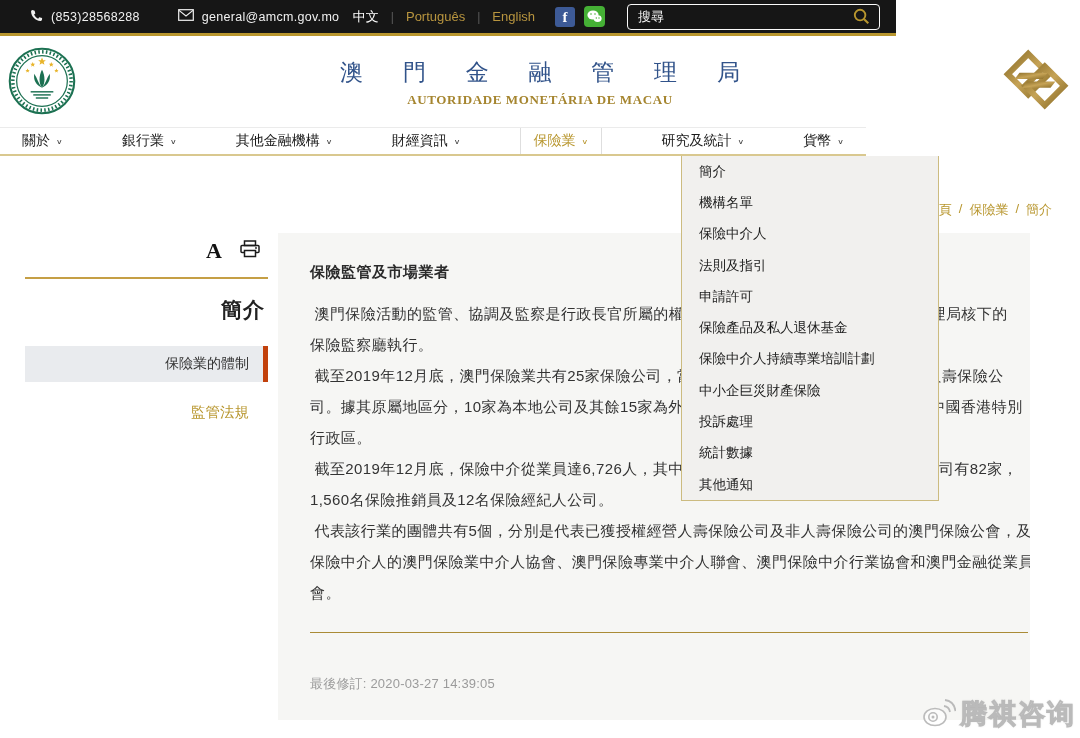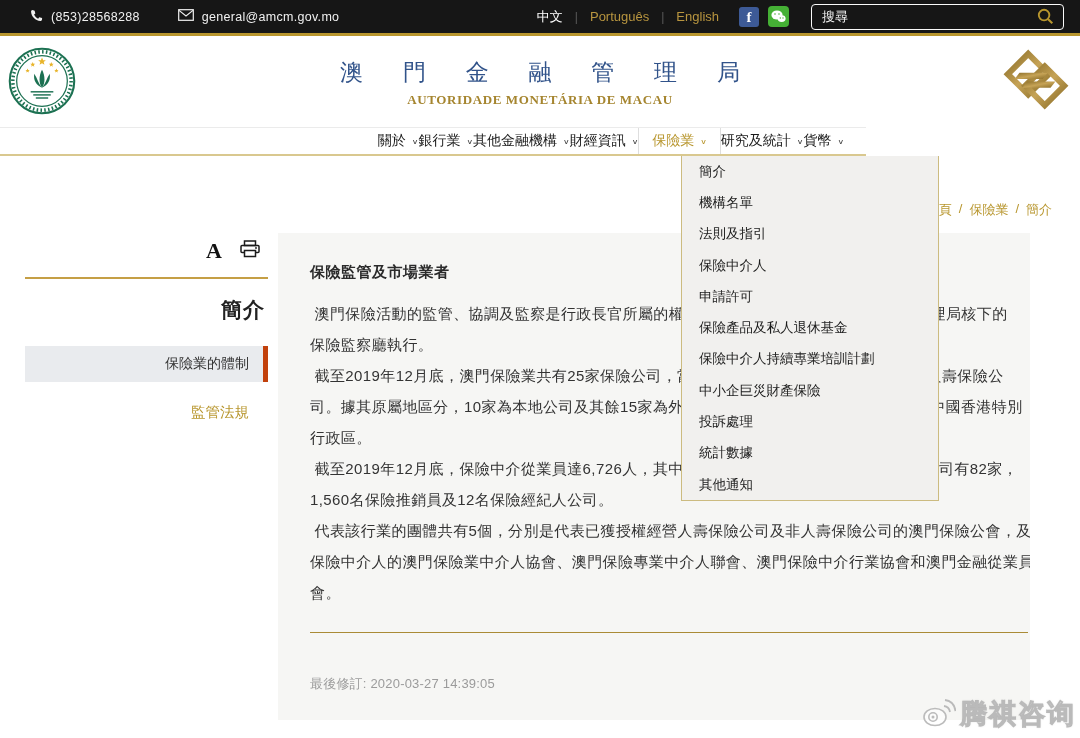--- a/index.html
+++ b/index.html
@@ -3,21 +3,21 @@
 <meta charset="utf-8">
 <style>
   * { margin:0; padding:0; box-sizing:border-box; }
   html,body { background:#ffffff; }
   .page {
     position:relative; width:1080px; height:738px; overflow:hidden;
     background:#ffffff; font-family:"Liberation Sans","DejaVu Sans",sans-serif;
   }
   
   .topbar {
-    position:absolute; left:0; top:0; width:1080px; height:36px;
+    position:absolute; left:0; top:0; width:896px; height:36px;
     background:#161616; border-bottom:3px solid #b8962e;
     display:flex; align-items:center; color:#f0f0f0;
   }
   .topbar-left { display:flex; align-items:center; gap:38px; margin-left:30px; }
   .tb-item { display:flex; align-items:center; gap:8px; font-size:12.5px; letter-spacing:.3px; }
   .topbar-right { margin-left:auto; display:flex; align-items:center; margin-right:16px; }
   .lang { font-size:13px; cursor:pointer; }
   .lang.current { color:#ffffff; }
   .lang.other { color:#b8953f; }
   .lang-sep { color:#5a5a5a; margin:0 12px; font-size:12px; }
@@ -37,21 +37,21 @@
   .emblem { position:absolute; left:8px; top:8px; cursor:pointer; }
   .title-block { position:absolute; left:0; right:0; top:18px; text-align:center; }
   .title-zh { font-family:Liberation Mono, monospace; font-size:23px;
     color:#31538a; letter-spacing:13px; margin-left:13px; }
   .title-pt { font-family:"Liberation Serif","DejaVu Serif",serif; font-weight:bold;
     font-size:13px; color:#a5852f; letter-spacing:.6px; margin-top:4px; }
   .amcm-mark { position:absolute; right:10px; top:10px; }
   
   .navbar { position:absolute; left:0; top:127px; width:866px; height:29px;
     border-top:1px solid #ebebeb; border-bottom:2px solid #d9c88f; background:#fff;
-    display:flex; align-items:stretch; justify-content:flex-end; padding:0 22px; }
+    display:flex; align-items:stretch; justify-content:space-between; padding:0 22px; }
   .nav-item { display:flex; align-items:center; gap:6px; font-size:14px; color:#1b1b1b; cursor:pointer; }
   .nav-item .chev { font-size:9px; color:#444; transform:scaleY(.75); padding-top:2px; }
   .nav-item.active { color:#b8962e; border-left:1px solid #dedede; border-right:1px solid #dedede; padding:0 13px; }
   .nav-item.active .chev { color:#b8962e; }
   
   .dropdown { position:absolute; left:681px; top:156px; width:258px;
     background:#f1f0ee; border:1px solid #ccbb80; border-top:none; z-index:30; }
   .dd-item { height:31.3px; display:flex; align-items:center; padding-left:17px;
     font-size:13.5px; color:#1c1c1c; cursor:pointer; }
   
@@ -216,22 +216,22 @@
     </span>
     <span class="nav-item">
       <span>貨幣</span>
       <span class="chev">∨</span>
     </span>
   </div>
 
   <div class="dropdown">
     <div class="dd-item">簡介</div>
     <div class="dd-item">機構名單</div>
+    <div class="dd-item">保險中介人</div>
     <div class="dd-item">法則及指引</div>
-    <div class="dd-item">保險中介人</div>
     <div class="dd-item">申請許可</div>
     <div class="dd-item">保險產品及私人退休基金</div>
     <div class="dd-item">保險中介人持續專業培訓計劃</div>
     <div class="dd-item">中小企巨災財產保險</div>
     <div class="dd-item">投訴處理</div>
     <div class="dd-item">統計數據</div>
     <div class="dd-item">其他通知</div>
   </div>
 
   <div class="breadcrumb">

